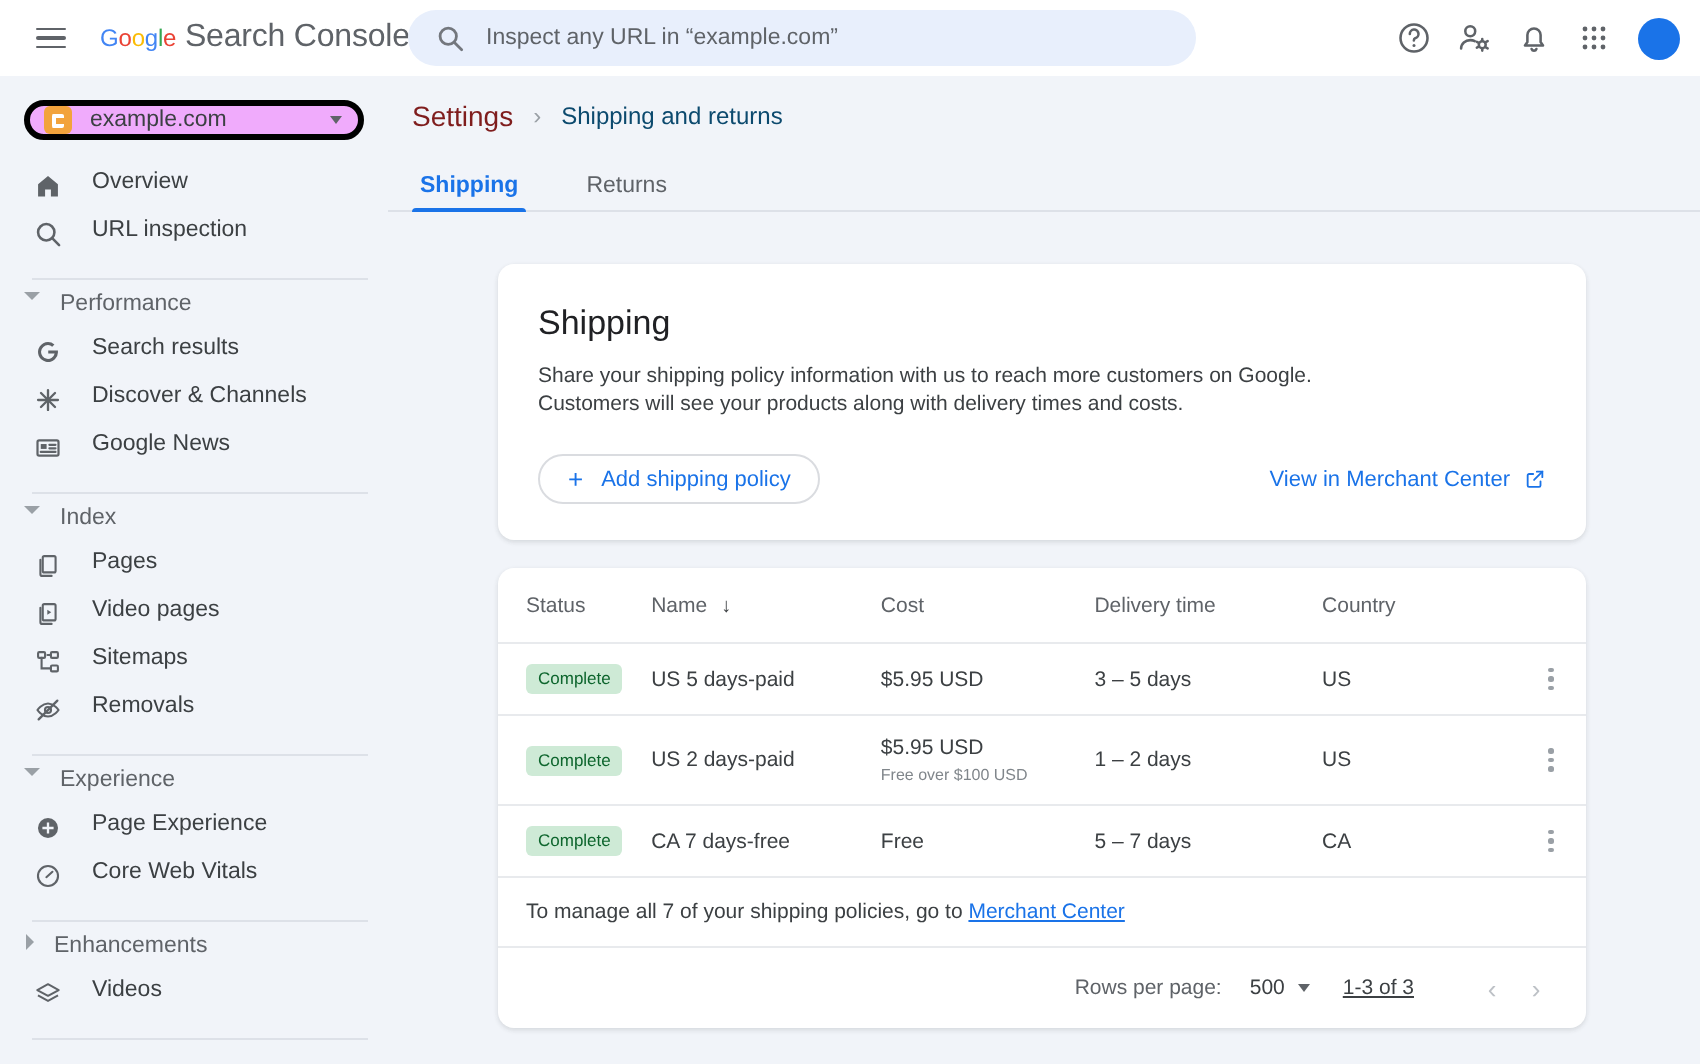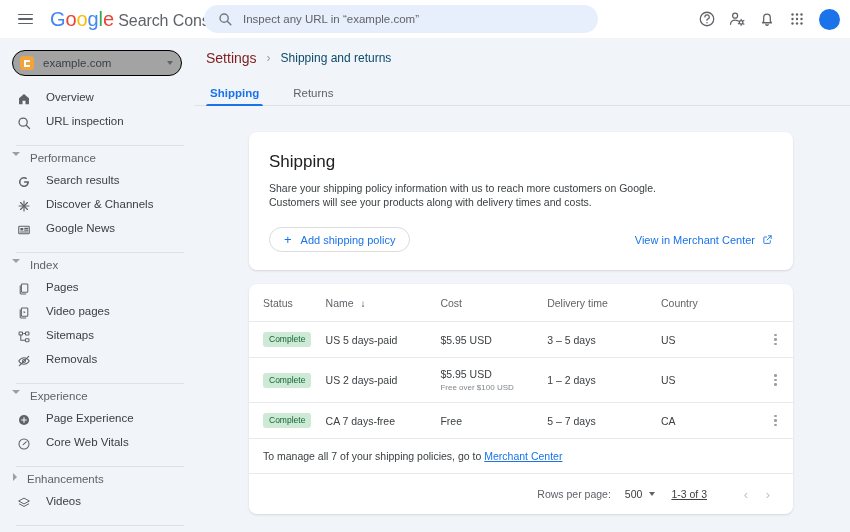--- a/index.html
+++ b/index.html
@@ -22,21 +22,21 @@
     display: flex; flex-direction: column; justify-content: center; align-items: center;
     gap: 3px; cursor: pointer; border-radius: 50%;
   }
   .hamburger span { display: block; width: 15px; height: 1.6px; background: #5f6368; border-radius: 1px; }
   .brand {
     margin-left: 8px; font-size: 16px; color: #5f6368; letter-spacing: -0.1px;
     white-space: nowrap; cursor: pointer;
   }
   .brand .g-b { color: #4285f4; } .brand .g-r { color: #ea4335; }
   .brand .g-y { color: #fbbc05; } .brand .g-g { color: #34a853; }
-  .brand .logoword { font-size: 20px; }
+  .brand .logoword { font-size: 12px; }
   .brand .sc { color: #5f6368; }
 
   .searchbox {
     position: absolute; left: 204px; top: 5px; width: 394px; height: 28px;
     background: #e8effc; border-radius: 18px; display: flex; align-items: center;
     padding: 0 14px; cursor: text;
   }
   .searchbox .s-ico { width: 14px; height: 14px; flex: 0 0 auto; opacity: .85; }
   .searchbox input {
     border: none; outline: none; background: transparent; margin-left: 11px;
@@ -48,22 +48,22 @@
   .top-actions { position: absolute; right: 10px; top: 0; height: 38px; display: flex; align-items: center; gap: 10px; }
   .top-ico { width: 20px; height: 20px; display: flex; align-items: center; justify-content: center; cursor: pointer; }
   .avatar { width: 21px; height: 21px; border-radius: 50%; background: #1a73e8; cursor: pointer; margin-left: 2px; }
 
   
   .sidebar {
     position: absolute; left: 0; top: 38px; width: 194px; height: 494px;
     background: #f1f4f9; padding-top: 8px; overflow: hidden;
   }
   .prop-selector {
-    margin: 4px 12px 0 12px; height: 26px; border: 1px solid #000000; border-radius: 14px;
-    background: #a3a3a3; display: flex; align-items: center; padding: 0 8px 0 7px; cursor: pointer;
+    margin: 4px 12px 0 12px; height: 20px; border: 3px solid #000000; border-radius: 14px;
+    background: #f0abfc; display: flex; align-items: center; padding: 0 8px 0 7px; cursor: pointer;
   }
   .prop-ico {
     width: 14px; height: 14px; border-radius: 3px; background: #f2a33c;
     display: flex; align-items: center; justify-content: center; flex: 0 0 auto;
   }
   .prop-ico i { display: block; width: 6px; height: 7px; border-left: 2px solid #fff; border-top: 2px solid #fff; border-bottom: 2px solid #fff; border-radius: 1px; }
   .prop-name { flex: 1; font-size: 11.5px; color: #3c4043; margin-left: 9px; white-space: nowrap; overflow: hidden; text-overflow: ellipsis; }
   .caret { width: 0; height: 0; border-left: 3.5px solid transparent; border-right: 3.5px solid transparent; border-top: 4px solid #5f6368; flex: 0 0 auto; }
 
   .nav { margin-top: 10px; }

